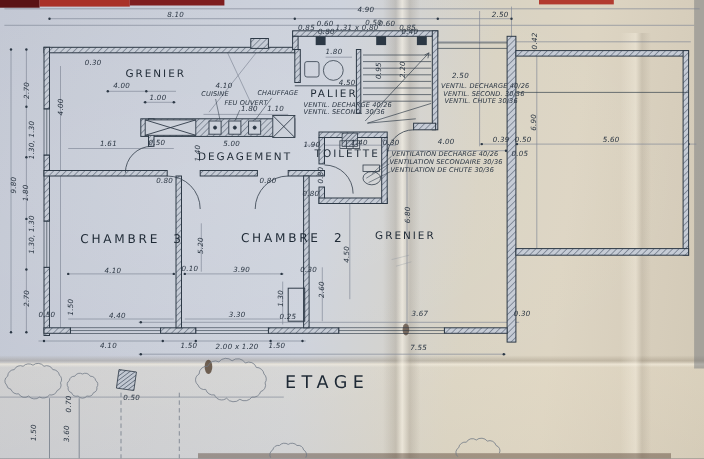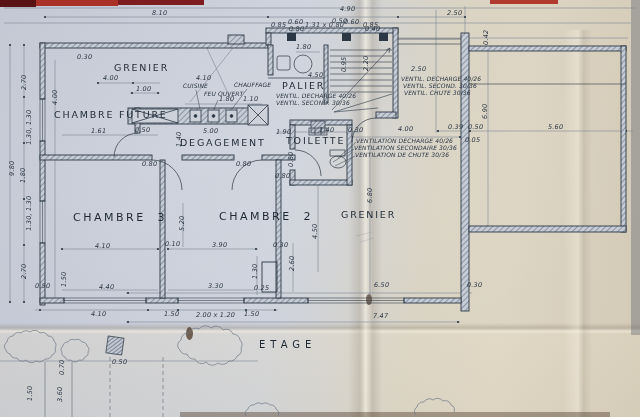--- a/index.html
+++ b/index.html
@@ -19,21 +19,21 @@
   .red2{left:36px;top:0;width:82px;height:6px;background:#a93128;}
   .red3{left:118px;top:0;width:86px;height:5px;background:#7e1d1f;}
   .red4{left:490px;top:0;width:68px;height:4px;background:#b23b30;}
   .blob1{left:186px;top:327px;width:7px;height:13px;background:#52402f;border-radius:50%;opacity:.8;}
   .blob2{left:366px;top:294px;width:6px;height:11px;background:#4e3c30;border-radius:50%;opacity:.7;}
   .plan-svg{position:absolute;left:0;top:0;}
   .labels{position:absolute;left:0;top:0;width:640px;height:417px;}
   .plan-label{position:absolute;color:#222e3a;white-space:pre;line-height:1;}
   .room{font-size:9.5px;letter-spacing:1.8px;color:#1e2935;}
   .room-lg{font-size:11px;letter-spacing:2.5px;color:#1e2935;}
-  .title{font-size:10px;letter-spacing:5px;color:#1e2935;}
+  .title{font-size:16px;letter-spacing:5px;color:#1e2935;}
   .dim{font-size:6.5px;letter-spacing:.2px;font-style:italic;color:#2a3542;}
   .hand{font-size:6px;font-style:italic;letter-spacing:.1px;color:#2a3542;}
 </style>
 </head>
 <body>
 
 <div class="stage">
 
   <div class="ov band-bottom"></div>
   <div class="ov crease-h"></div>
@@ -274,41 +274,40 @@
       <line x1="110" y1="357" x2="110" y2="417" stroke-dasharray="4 3"></line>
       <line x1="163" y1="357" x2="163" y2="417" stroke-dasharray="4 3"></line>
       <line x1="45" y1="362" x2="45" y2="417"></line>
       <line x1="72" y1="362" x2="72" y2="417"></line>
     </g>
   </svg>
 
   <div class="labels">
 
   <div class="plan-label room" style="left: 114px; top: 63px;">GRENIER</div>
-      <div class="plan-label room" style="left: 54px; top: 110px;">CHAMBRE FUTURE</div>
       <div class="plan-label room" style="left: 180px; top: 138px;">DEGAGEMENT</div>
       <div class="plan-label room" style="left: 282px; top: 81px;">PALIER</div>
       <div class="plan-label room" style="left: 286px; top: 136px;">TOILETTE</div>
       <div class="plan-label room-lg" style="left: 73px; top: 212px;">CHAMBRE  3</div>
       <div class="plan-label room-lg" style="left: 207px; top: 211px; margin-left: 12px;">CHAMBRE  2</div>
       <div class="plan-label room" style="left: 341px; top: 210px;">GRENIER</div>
       <div class="plan-label title" style="left: 259px; top: 340px;">ETAGE</div>
       <div class="plan-label hand" style="left: 183px; top: 83px;">CUISINE</div>
       <div class="plan-label hand" style="left: 204px; top: 91px;">FEU OUVERT</div>
       <div class="plan-label hand" style="left: 234px; top: 82px;">CHAUFFAGE</div>
       <div class="plan-label hand" style="left: 276px; top: 93px;">VENTIL. DECHARGE 40/26</div>
       <div class="plan-label hand" style="left: 276px; top: 100px;">VENTIL. SECOND. 30/36</div>
       <div class="plan-label hand" style="left: 401px; top: 76px;">VENTIL. DECHARGE 40/26</div>
       <div class="plan-label hand" style="left: 403px; top: 83px;">VENTIL. SECOND. 30/36</div>
       <div class="plan-label hand" style="left: 404px; top: 90px;">VENTIL. CHUTE 30/36</div>
       <div class="plan-label hand" style="left: 356px; top: 138px;">VENTILATION DECHARGE 40/26</div>
       <div class="plan-label hand" style="left: 354px; top: 145px;">VENTILATION SECONDAIRE 30/36</div>
       <div class="plan-label hand" style="left: 355px; top: 152px;">VENTILATION DE CHUTE 30/36</div>
       <div class="plan-label dim" style="left: 152px; top: 10px;">8.10</div>
-      <div class="plan-label dim" style="left: 340px; top: 6px;">4.90</div>
+      <div class="plan-label dim" style="left: 325px; top: 6px;">4.90</div>
       <div class="plan-label dim" style="left: 447px; top: 10px;">2.50</div>
       <div class="plan-label dim" style="left: 271px; top: 22px;">0.85</div>
       <div class="plan-label dim" style="left: 288px; top: 19px;">0.60</div>
       <div class="plan-label dim" style="left: 289px; top: 26px;">0.80</div>
       <div class="plan-label dim" style="left: 305px; top: 22px;">1.31 x 0.80</div>
       <div class="plan-label dim" style="left: 332px; top: 18px;">0.50</div>
       <div class="plan-label dim" style="left: 344px; top: 19px;">0.60</div>
       <div class="plan-label dim" style="left: 345px; top: 26px; margin-left: 20px;">0.40</div>
       <div class="plan-label dim" style="left: 363px; top: 22px;">0.85</div>
       <div class="plan-label dim" style="left: 103px; top: 75px;">4.00</div>
@@ -339,23 +338,23 @@
       <div class="plan-label dim" style="left: 95px; top: 243px;">4.10</div>
       <div class="plan-label dim" style="left: 212px; top: 242px;">3.90</div>
       <div class="plan-label dim" style="left: 99px; top: 284px;">4.40</div>
       <div class="plan-label dim" style="left: 208px; top: 283px;">3.30</div>
       <div class="plan-label dim" style="left: 35px; top: 283px;">0.50</div>
       <div class="plan-label dim" style="left: 254px; top: 285px;">0.25</div>
       <div class="plan-label dim" style="left: 91px; top: 311px;">4.10</div>
       <div class="plan-label dim" style="left: 164px; top: 311px;">1.50</div>
       <div class="plan-label dim" style="left: 196px; top: 312px;">2.00 x 1.20</div>
       <div class="plan-label dim" style="left: 244px; top: 311px;">1.50</div>
-      <div class="plan-label dim" style="left: 374px; top: 282px;">6.50</div>
+      <div class="plan-label dim" style="left: 374px; top: 282px;">3.67</div>
       <div class="plan-label dim" style="left: 467px; top: 282px;">0.30</div>
-      <div class="plan-label dim" style="left: 373px; top: 313px;">7.47</div>
+      <div class="plan-label dim" style="left: 373px; top: 313px;">7.55</div>
       <div class="plan-label dim" style="left: 112px; top: 359px;">0.50</div>
       <div class="plan-label dim" style="left: 17px; top: 79px; transform: rotate(-90deg);">2.70</div>
       <div class="plan-label dim" style="left: 48px; top: 94px; transform: rotate(-90deg);">4.00</div>
       <div class="plan-label dim" style="left: 12px; top: 124px; transform: rotate(-90deg);">1.30, 1.30</div>
       <div class="plan-label dim" style="left: 5px; top: 165px; transform: rotate(-90deg);">9.80</div>
       <div class="plan-label dim" style="left: 16px; top: 172px; transform: rotate(-90deg);">1.80</div>
       <div class="plan-label dim" style="left: 12px; top: 210px; transform: rotate(-90deg);">1.30, 1.30</div>
       <div class="plan-label dim" style="left: 17px; top: 268px; transform: rotate(-90deg);">2.70</div>
       <div class="plan-label dim" style="left: 57px; top: 276px; transform: rotate(-90deg);">1.50</div>
       <div class="plan-label dim" style="left: 172px; top: 136px; transform: rotate(-90deg);">1.40</div>

